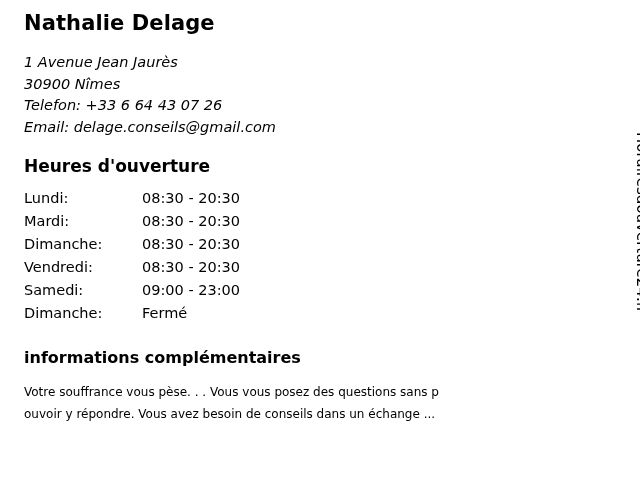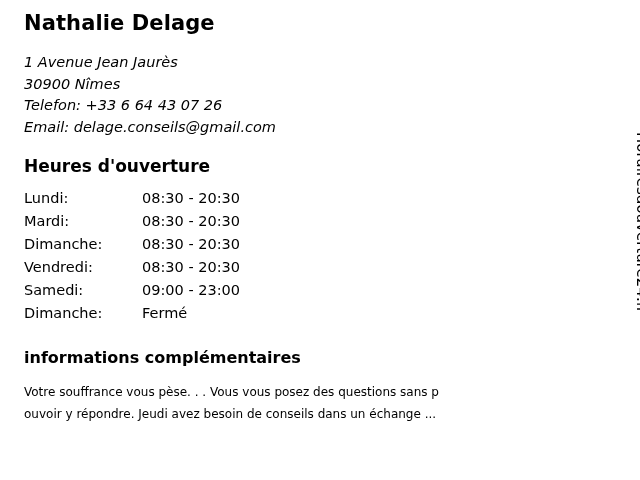--- a/index.html
+++ b/index.html
@@ -142,21 +142,21 @@
           <td class="day">Dimanche:</td>
           <td class="time">Fermé</td>
         </tr>
       </tbody>
     </table>
 
     <h2 class="info-title">informations complémentaires</h2>
 
     <div class="info-text">
       <div>Votre souffrance vous pèse. . . Vous vous posez des questions sans p</div>
-      <div>ouvoir y répondre. Jeudi avez besoin de conseils dans un échange ...</div>
+      <div>ouvoir y répondre. Vous avez besoin de conseils dans un échange ...</div>
     </div>
 
   </div>
 
   <div class="side-label">
     <span>Horairesdouverture24.fr</span>
   </div>
 
 </div>
 

